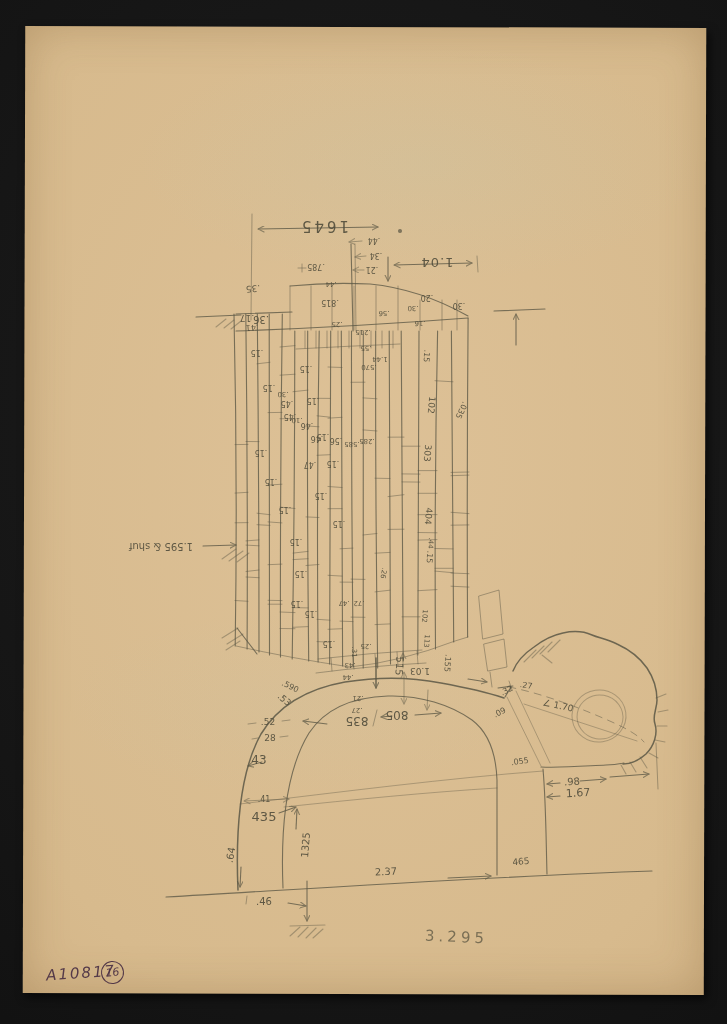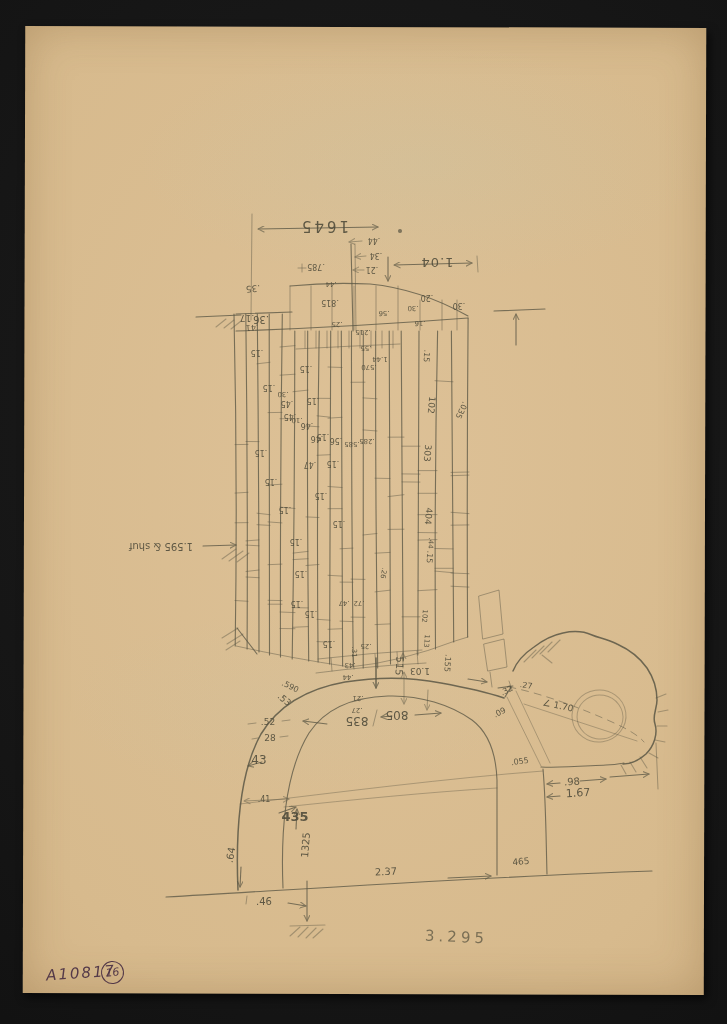--- a/index.html
+++ b/index.html
@@ -16,21 +16,21 @@
   svg.drawing{position:absolute;left:0;top:0;}
   svg.drawing path, svg.drawing ellipse{fill:none;stroke:#5b5745;stroke-width:1.1;
         stroke-linecap:round;stroke-linejoin:round;opacity:.78;}
   svg.drawing .thin{stroke-width:.85;opacity:.55;}
   svg.drawing .light{stroke-width:1;opacity:.38;}
   svg.drawing .dashed{stroke-dasharray:7 6;opacity:.5;stroke-width:1;}
   svg.drawing .bold{stroke-width:1.5;opacity:.85;}
   .annotation-layer{position:absolute;left:0;top:0;width:727px;height:1024px;pointer-events:none;}
   .ann{position:absolute;color:#514d3c;opacity:.9;white-space:nowrap;line-height:1;
        transform:translate(-50%,-50%);}
-  .ann.bold{font-weight:bold;margin-left:31px;}
+  .ann.bold{font-weight:normal;}
   .footer-id{position:absolute;left:46px;top:964px;color:#4a3044;opacity:.92;
        font-size:15px;font-style:italic;letter-spacing:2px;transform:rotate(-4deg);}
   .sheet-circle{position:absolute;left:101px;top:961px;width:21px;height:21px;
        border:1.6px solid #4a3044;border-radius:50%;color:#4a3044;opacity:.92;
        font-size:11px;font-style:italic;display:flex;align-items:center;justify-content:center;
        transform:rotate(-6deg);}
   .plate-number{position:absolute;left:425px;top:928px;color:#57523f;opacity:.72;
        font-size:15px;letter-spacing:4px;transform:rotate(2.5deg);}
 </style>
 </head>

